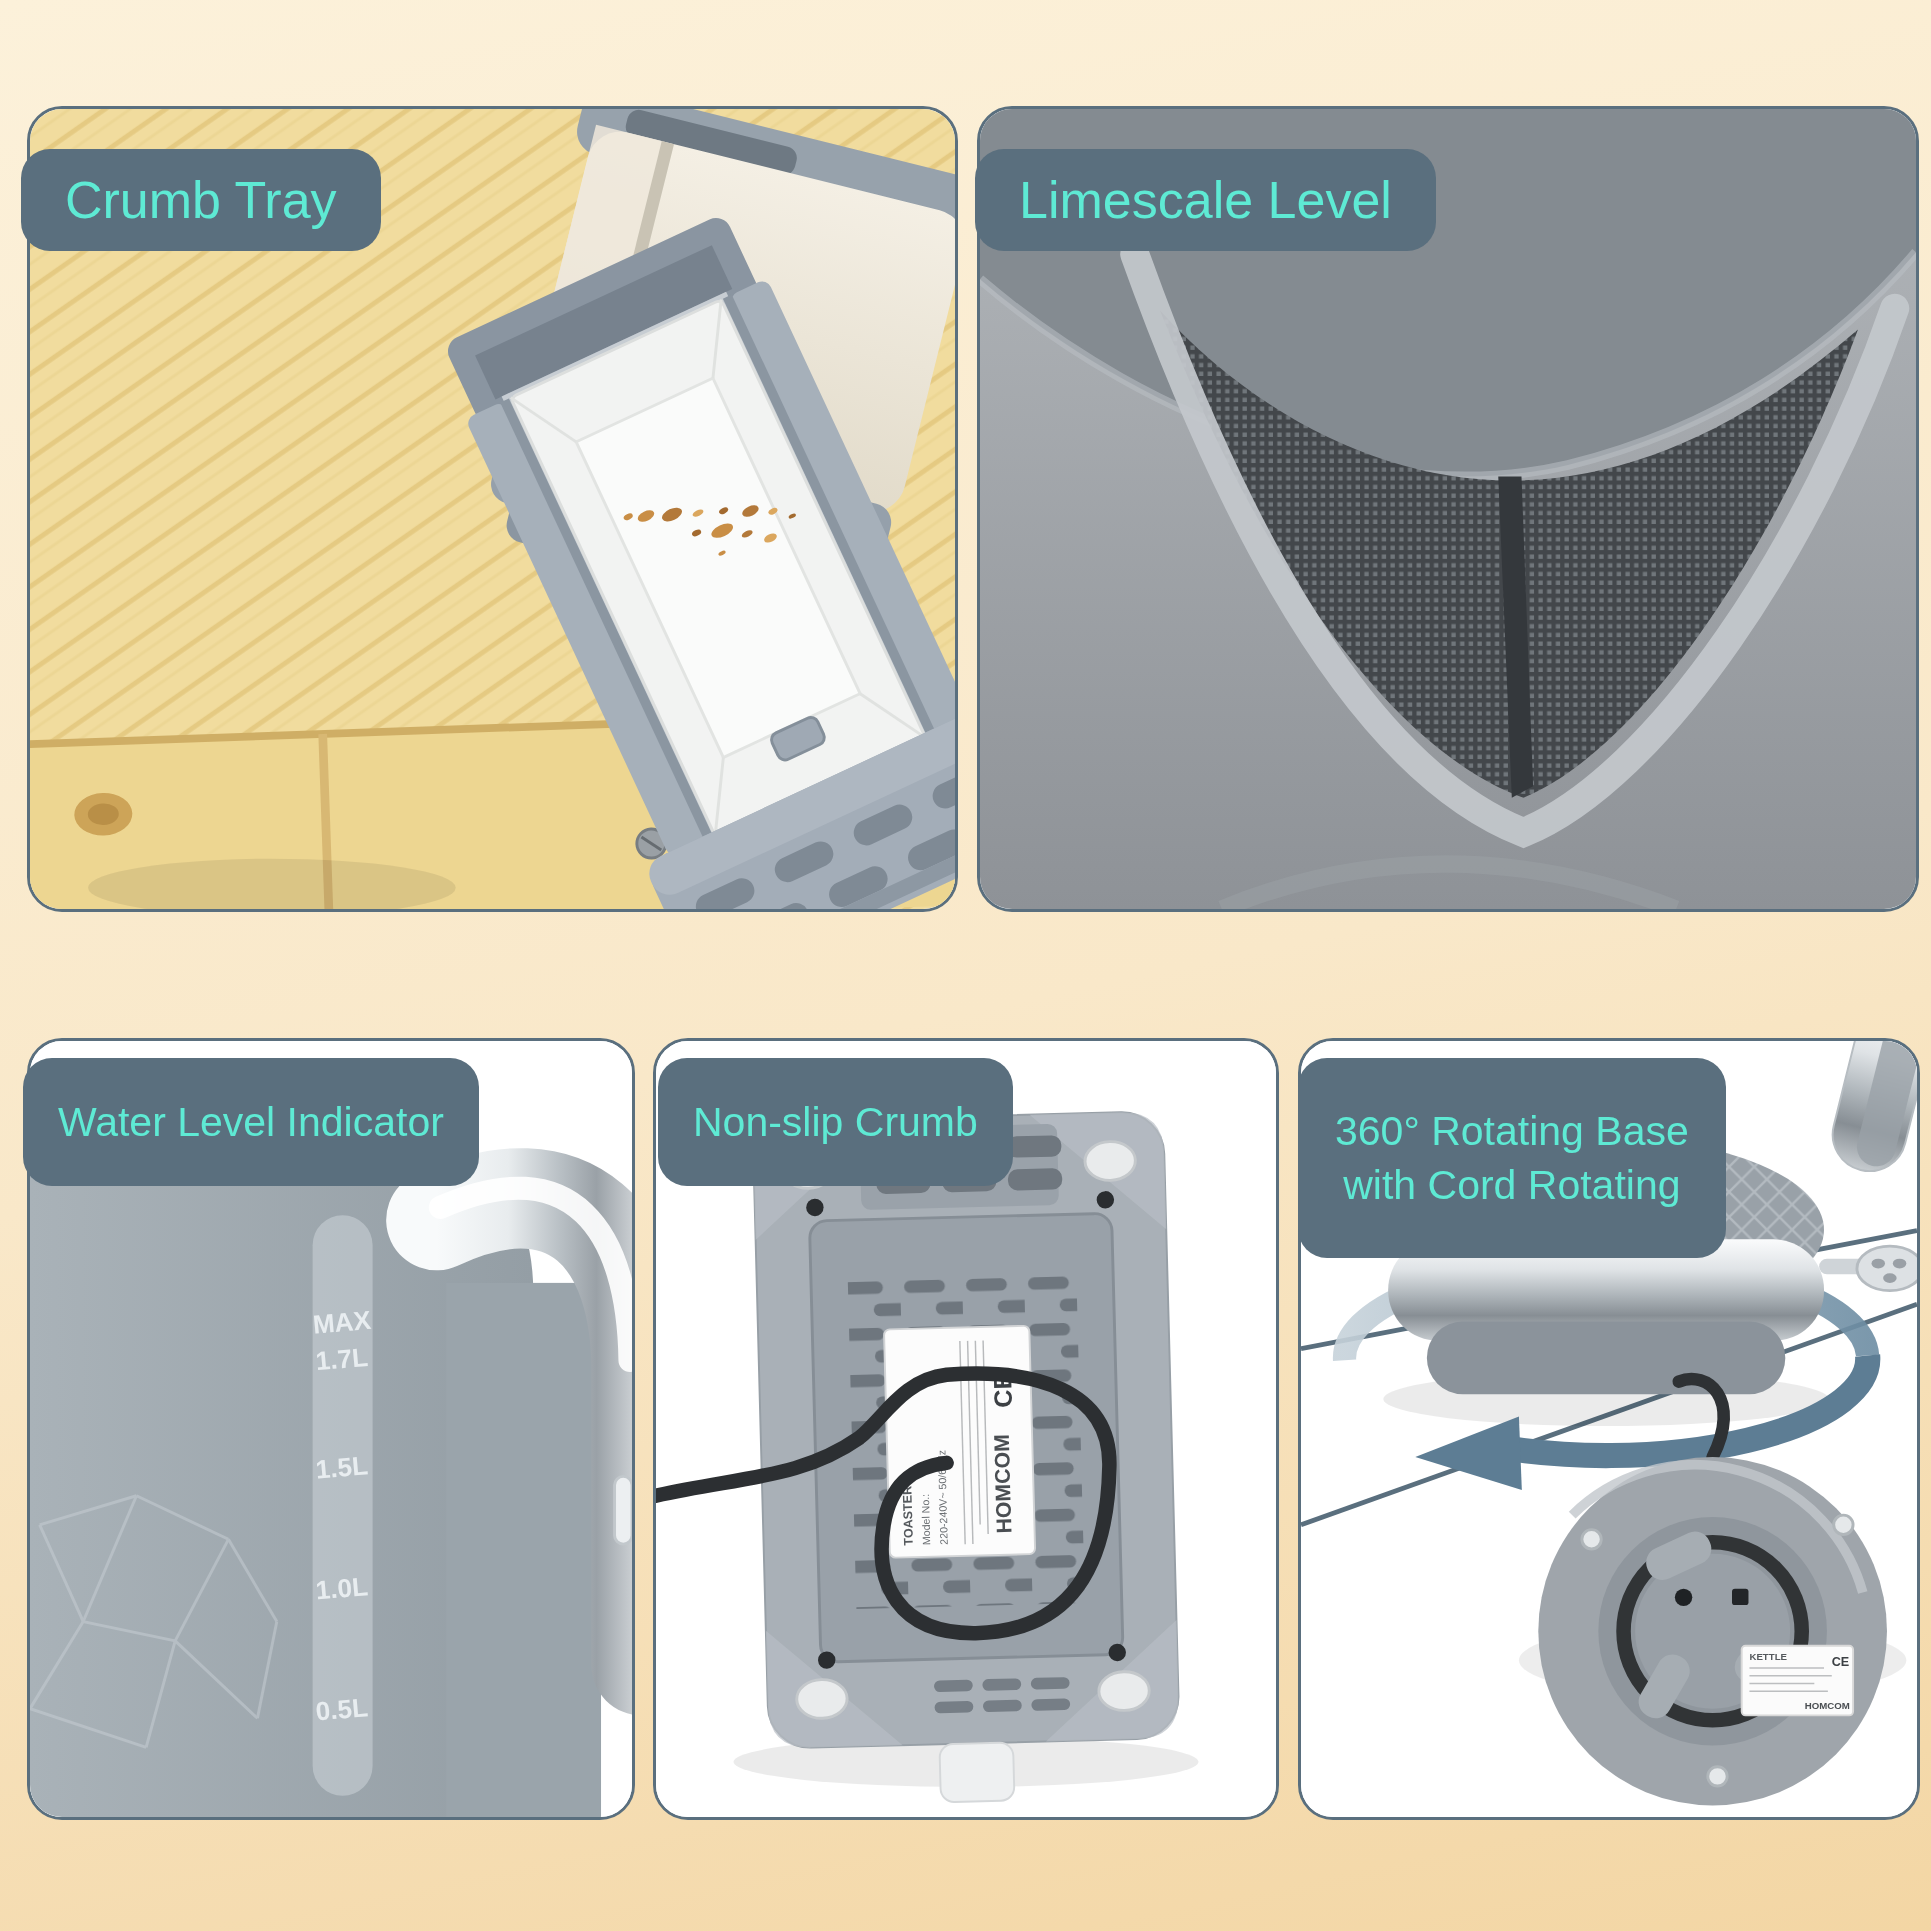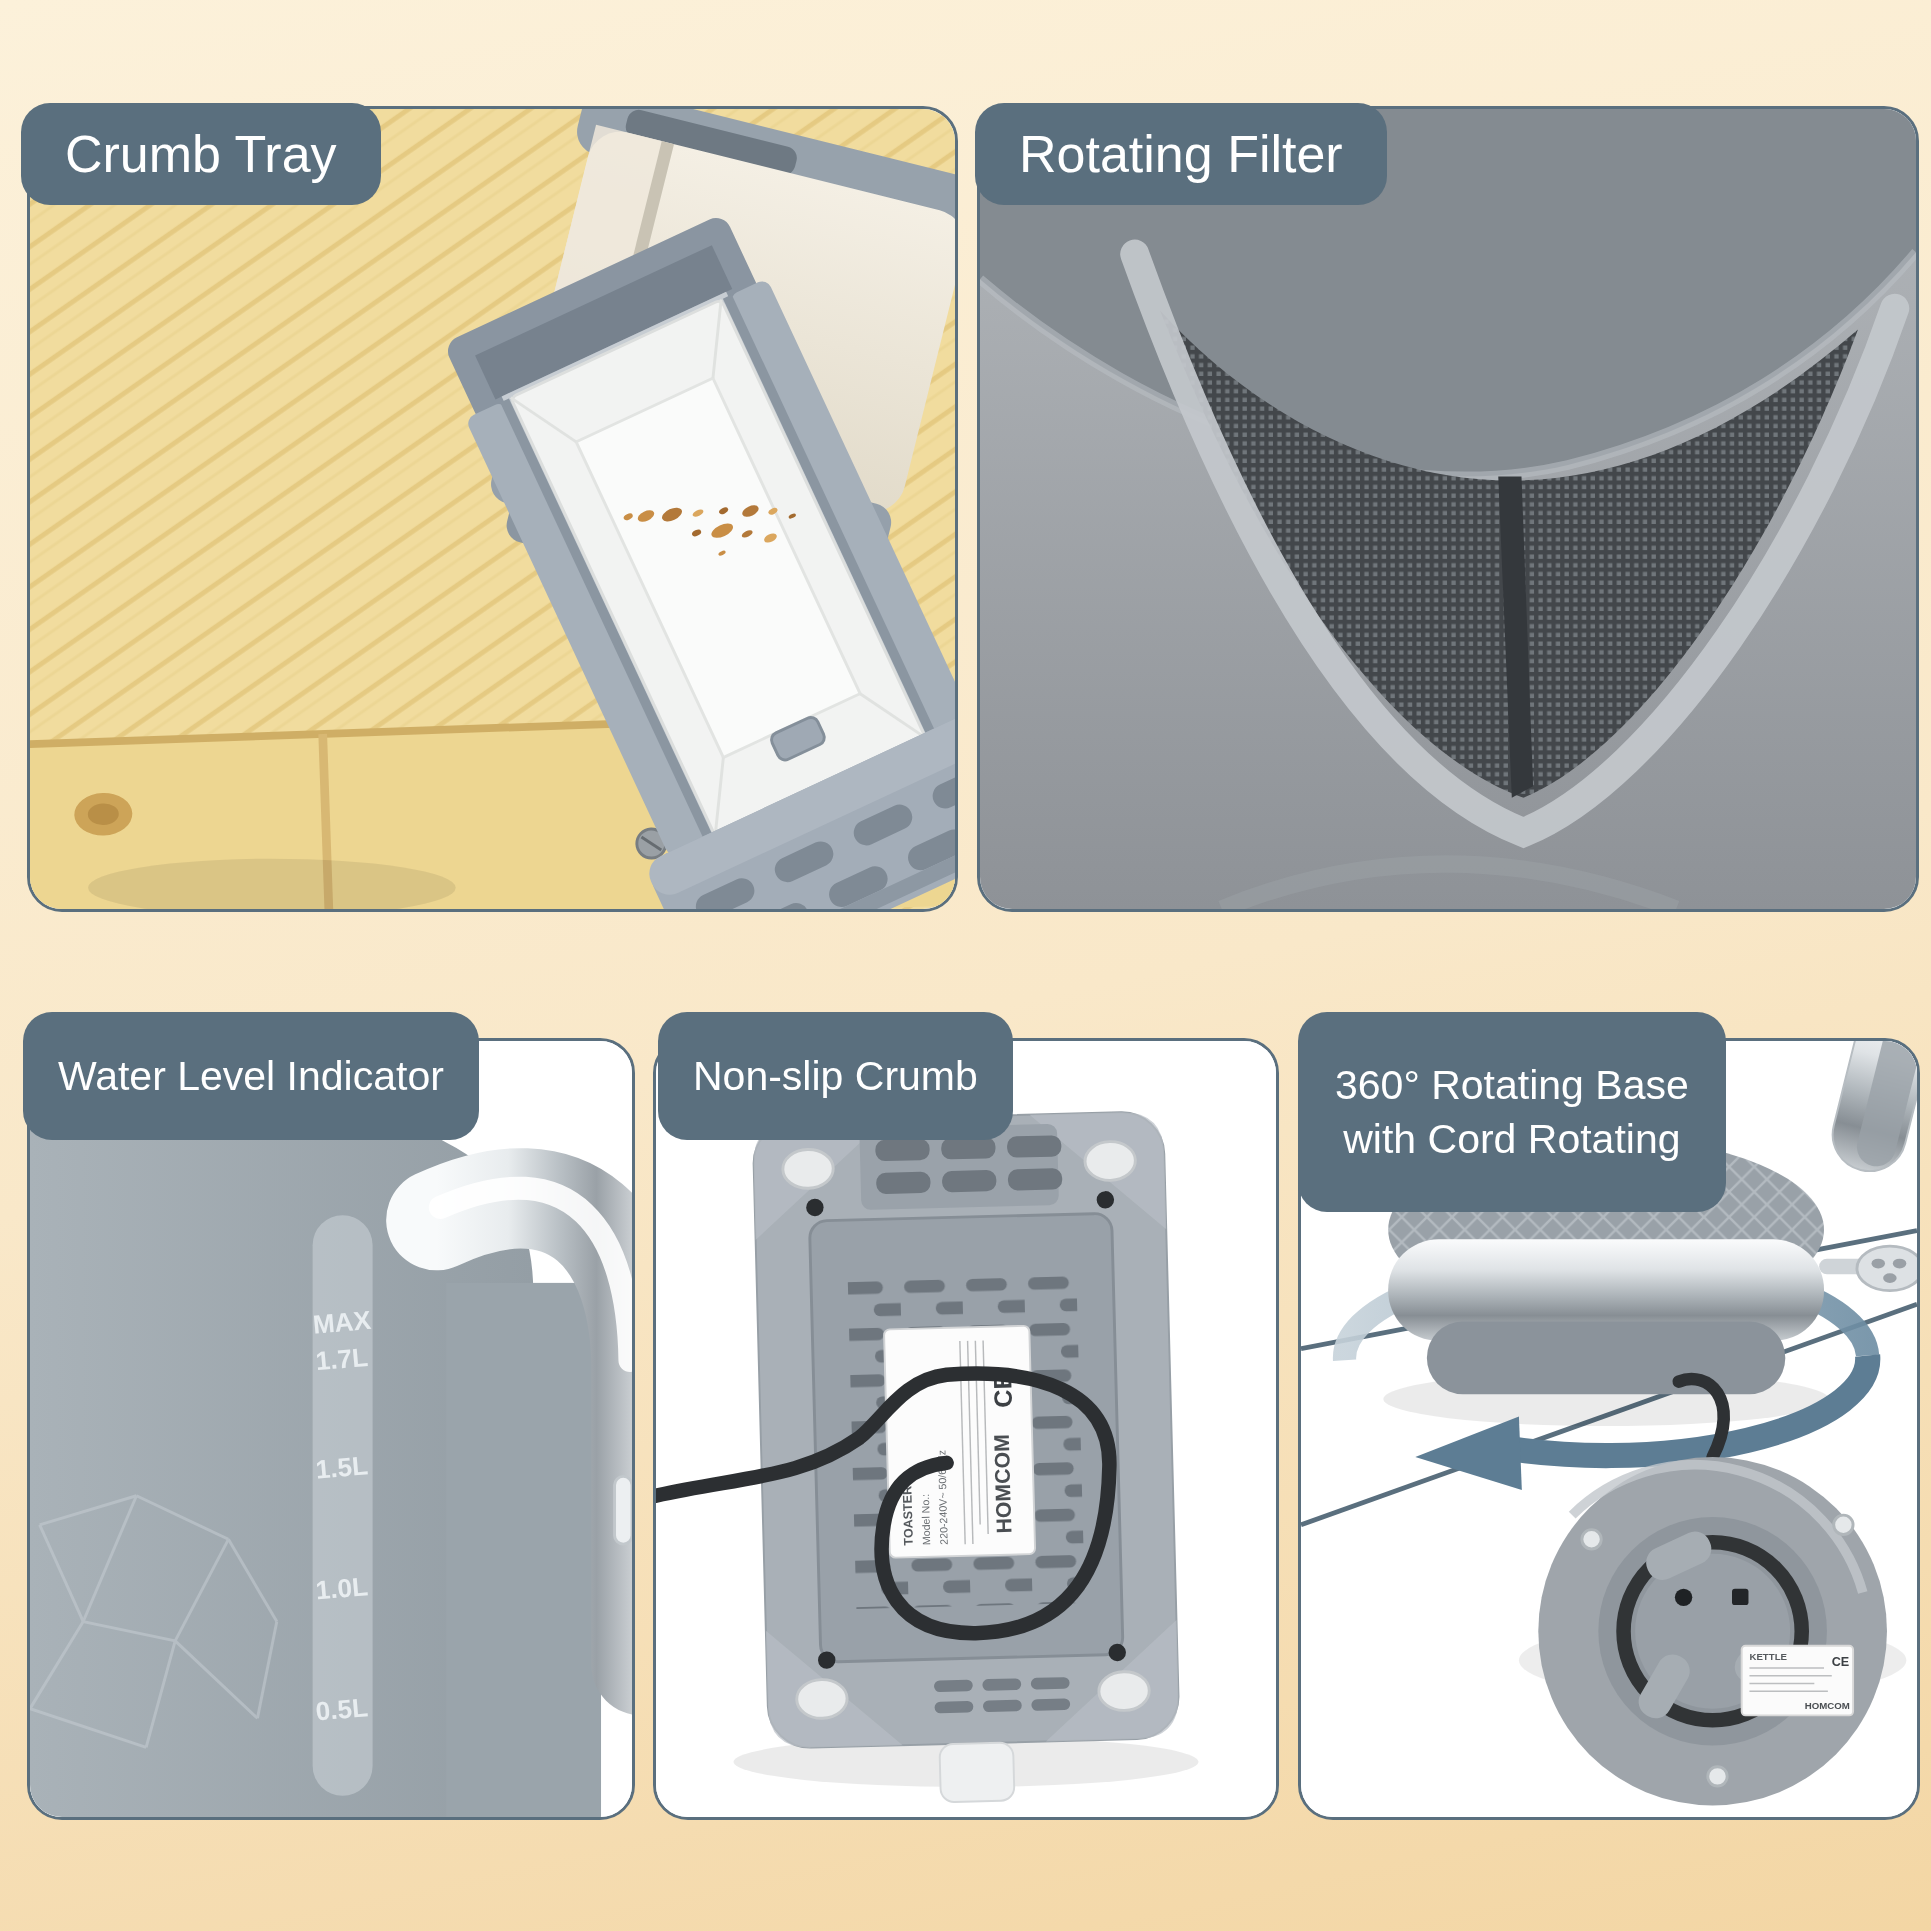--- a/index.html
+++ b/index.html
@@ -12,21 +12,21 @@
     position:absolute;box-sizing:border-box;background:#fff;
     border:3.9px solid #5a6f7e;border-radius:35px;overflow:hidden;
   }
   #panel-crumb-tray {left:27px;  top:106px;  width:931px; height:806px}
   #panel-limescale  {left:977px;top:106px;  width:942px; height:806px}
   #panel-water-level{left:27px;  top:1038px; width:608px; height:782px}
   #panel-nonslip    {left:653px; top:1038px; width:626px; height:782px}
   #panel-rotating   {left:1298px;top:1038px; width:622px; height:782px}
   .badge{
     position:absolute;display:inline-flex;align-items:center;justify-content:center;
-    background:#5a6f7e;color:#ffffff;border-radius:29px;z-index:5;white-space:nowrap;
+    background:#5a6f7e;color:#5eead4;border-radius:29px;z-index:5;white-space:nowrap;margin-top:46px;
   }
   .badge-top{height:102px;font-size:52px;padding:0 44px}
   .badge-bottom{height:128px;font-size:41px;padding:0 35px}
   #badge-rotating{flex-direction:column;height:158px;font-size:41px;line-height:1.32;padding:21px 37px;text-align:center}
   #badge-crumb   {left:21px;  top:103px}
   #badge-lime    {left:975px;top:103px}
   #badge-water   {left:23px;  top:1012px}
   #badge-nonslip {left:658px; top:1012px}
   #badge-rotating{left:1298px;top:1012px}
   svg{display:block;width:100%;height:100%}
@@ -324,21 +324,21 @@
         <circle cx="430" cy="760" r="10" fill="#e5e8ea" stroke="#b0b6ba" stroke-width="3"></circle>
       </g>
     </g>
   </svg>
 </div>
 
 <div class="badge badge-top" id="badge-crumb">
   <span>Crumb Tray</span>
 </div>
 <div class="badge badge-top" id="badge-lime">
-  <span>Rotating Filter</span>
+  <span>Limescale Level</span>
 </div>
 <div class="badge badge-bottom" id="badge-water">
   <span>Water Level Indicator</span>
 </div>
 <div class="badge badge-bottom" id="badge-nonslip">
   <span>Non-slip Crumb</span>
 </div>
 <div class="badge" id="badge-rotating">
   <span>360° Rotating Base</span>
   <span>with Cord Rotating</span>

